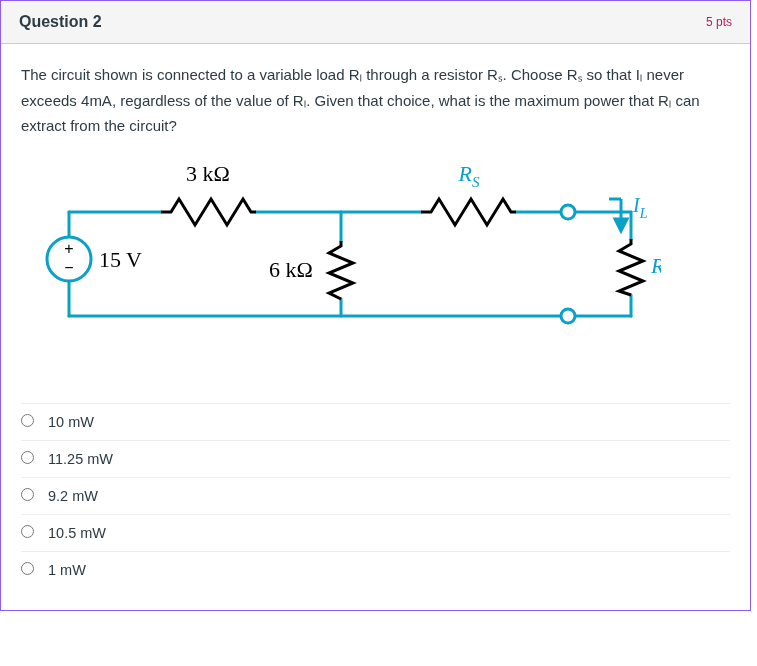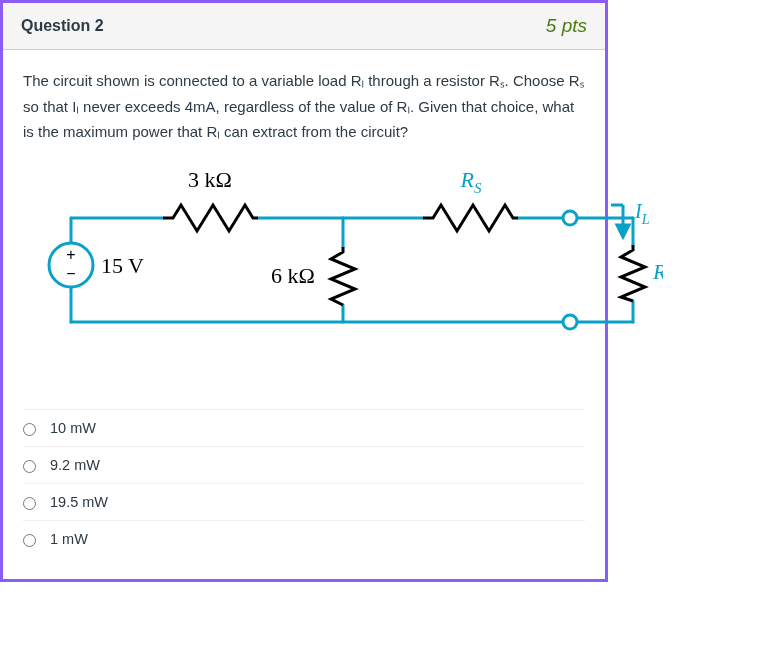--- a/index.html
+++ b/index.html
@@ -4,41 +4,40 @@
 <style>
   * { box-sizing: border-box; }
   body {
     margin: 0;
     padding: 0;
     font-family: "Helvetica Neue", Helvetica, Arial, sans-serif;
     background: #fff;
     color: #2d3b45;
   }
   .question-card {
-    width: 608px;
-    border: 3px solid #8b5cf6;
+    width: 751px;
+    border: 1px solid #8b5cf6;
     background: #fff;
   }
   .question-header {
     display: flex;
     justify-content: space-between;
     align-items: center;
     padding: 12px 18px;
     background: #f5f5f5;
     border-bottom: 1px solid #c7cdd1;
   }
   .question-title {
     font-weight: 700;
     font-size: 16px;
     color: #2d3b45;
   }
   .question-points {
-    font-size: 19px;
-    color: #4d7c0f;
-    font-style: italic;
+    font-size: 12px;
+    color: #be185d;
   }
   .question-body {
     padding: 18px 20px 22px 20px;
   }
   .prompt {
     font-size: 15px;
     line-height: 1.7;
     color: #2d3b45;
     margin-bottom: 12px;
   }
@@ -46,21 +45,21 @@
     width: 640px;
     height: 230px;
     margin: 0 0 22px 0;
   }
   .options {
     display: flex;
     flex-direction: column;
   }
   .option {
     display: flex;
-    align-items: flex-end;
+    align-items: flex-start;
     padding: 10px 0;
     border-top: 1px solid #eee;
     gap: 10px;
   }
   .option input[type="radio"] {
     margin: 0 4px 0 0;
   }
   .option label {
     font-size: 14.5px;
     color: #2d3b45;
@@ -142,26 +141,30 @@
         </text>
       </svg>
     </div>
 
     <div class="options">
       <div class="option">
         <input type="radio" name="q2" id="opt0" style="">
         <label for="opt0">10 mW</label>
       </div>
       <div class="option">
+        <input type="radio" name="q2" id="opt1" style="">
+        <label for="opt1">11.25 mW</label>
+      </div>
+      <div class="option">
         <input type="radio" name="q2" id="opt2" style="">
         <label for="opt2">9.2 mW</label>
       </div>
       <div class="option">
         <input type="radio" name="q2" id="opt3" style="">
-        <label for="opt3">19.5 mW</label>
+        <label for="opt3">10.5 mW</label>
       </div>
       <div class="option">
         <input type="radio" name="q2" id="opt4" style="">
         <label for="opt4">1 mW</label>
       </div>
     </div>
 
   </div>
 </div>
 

